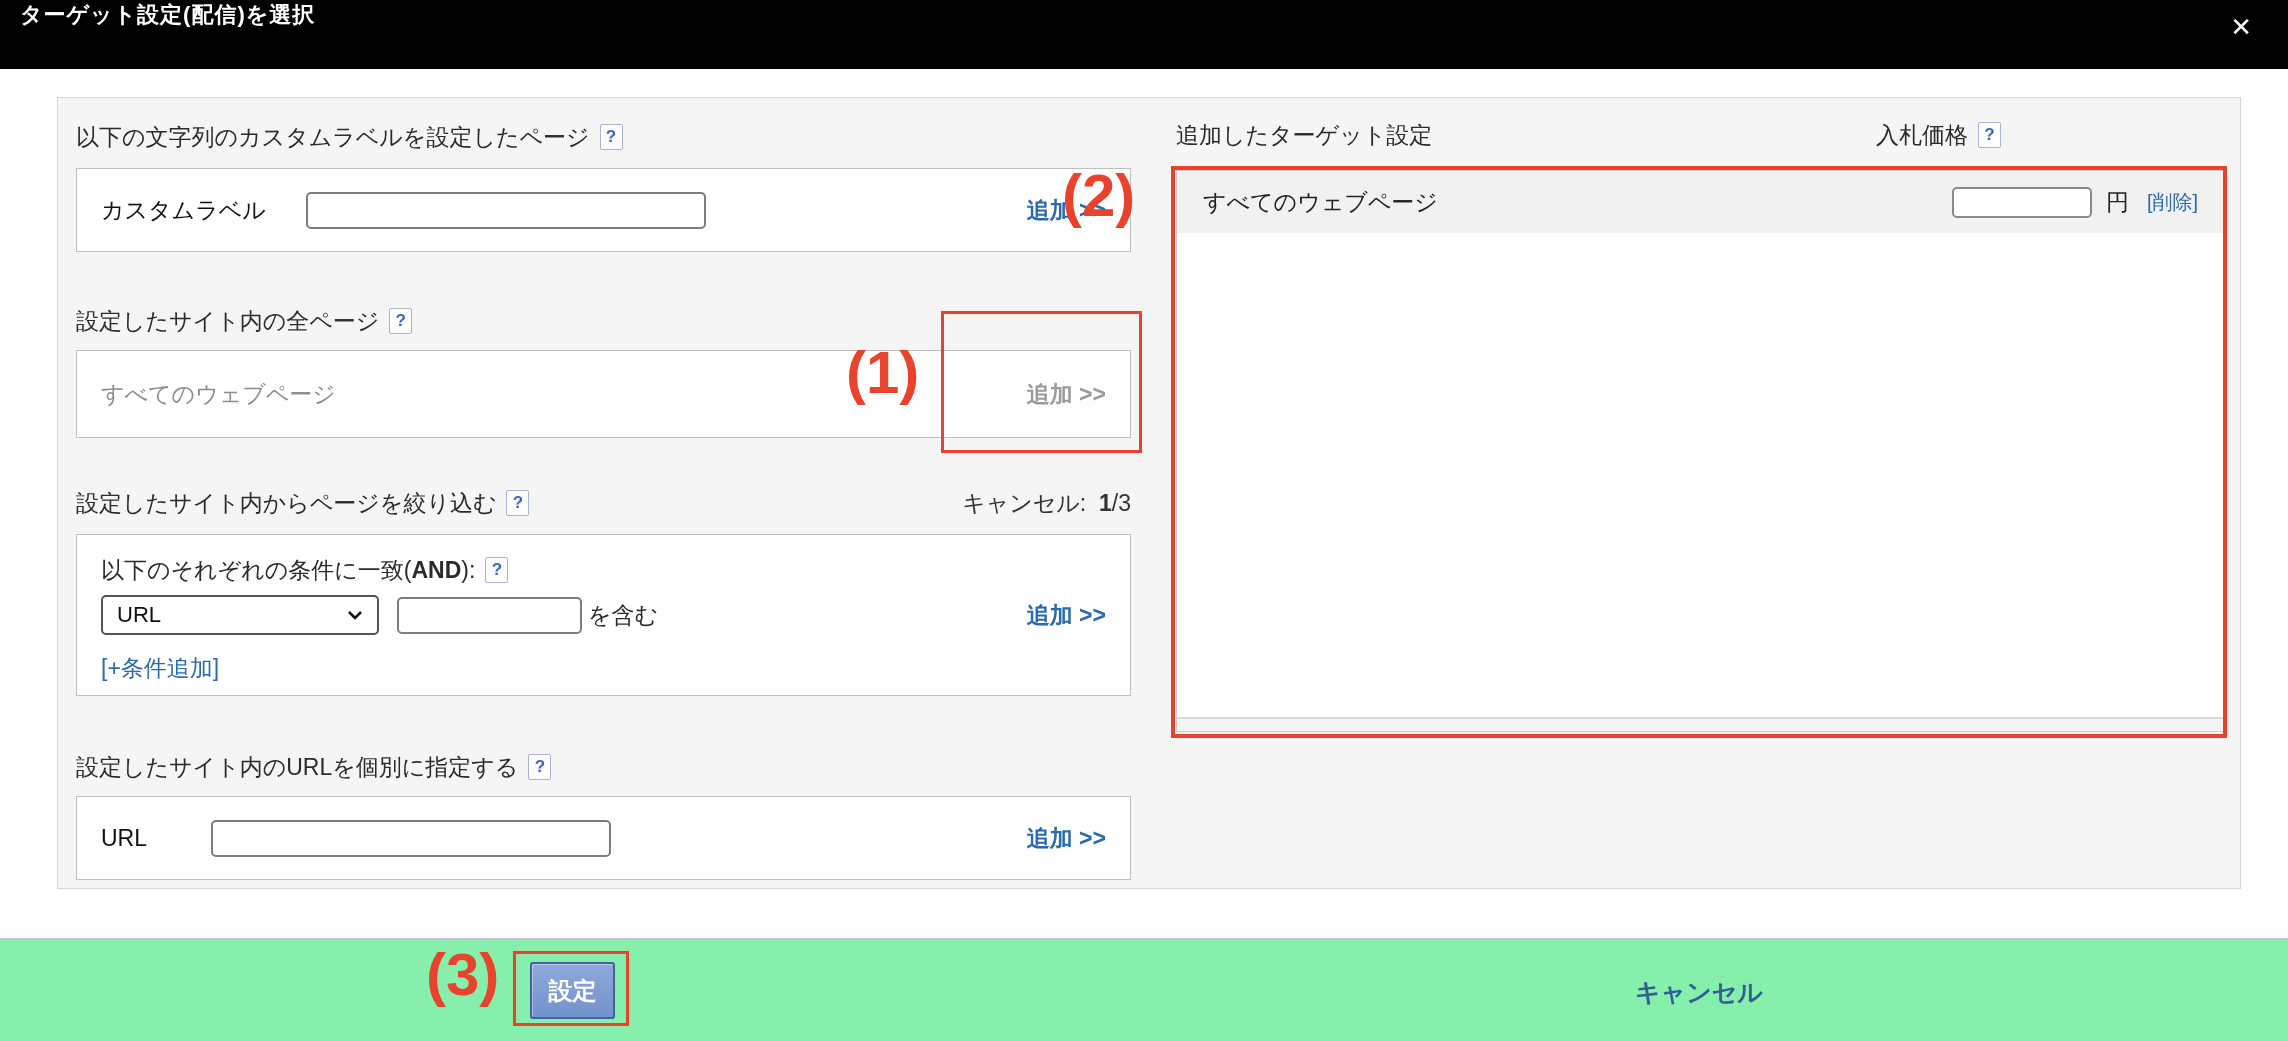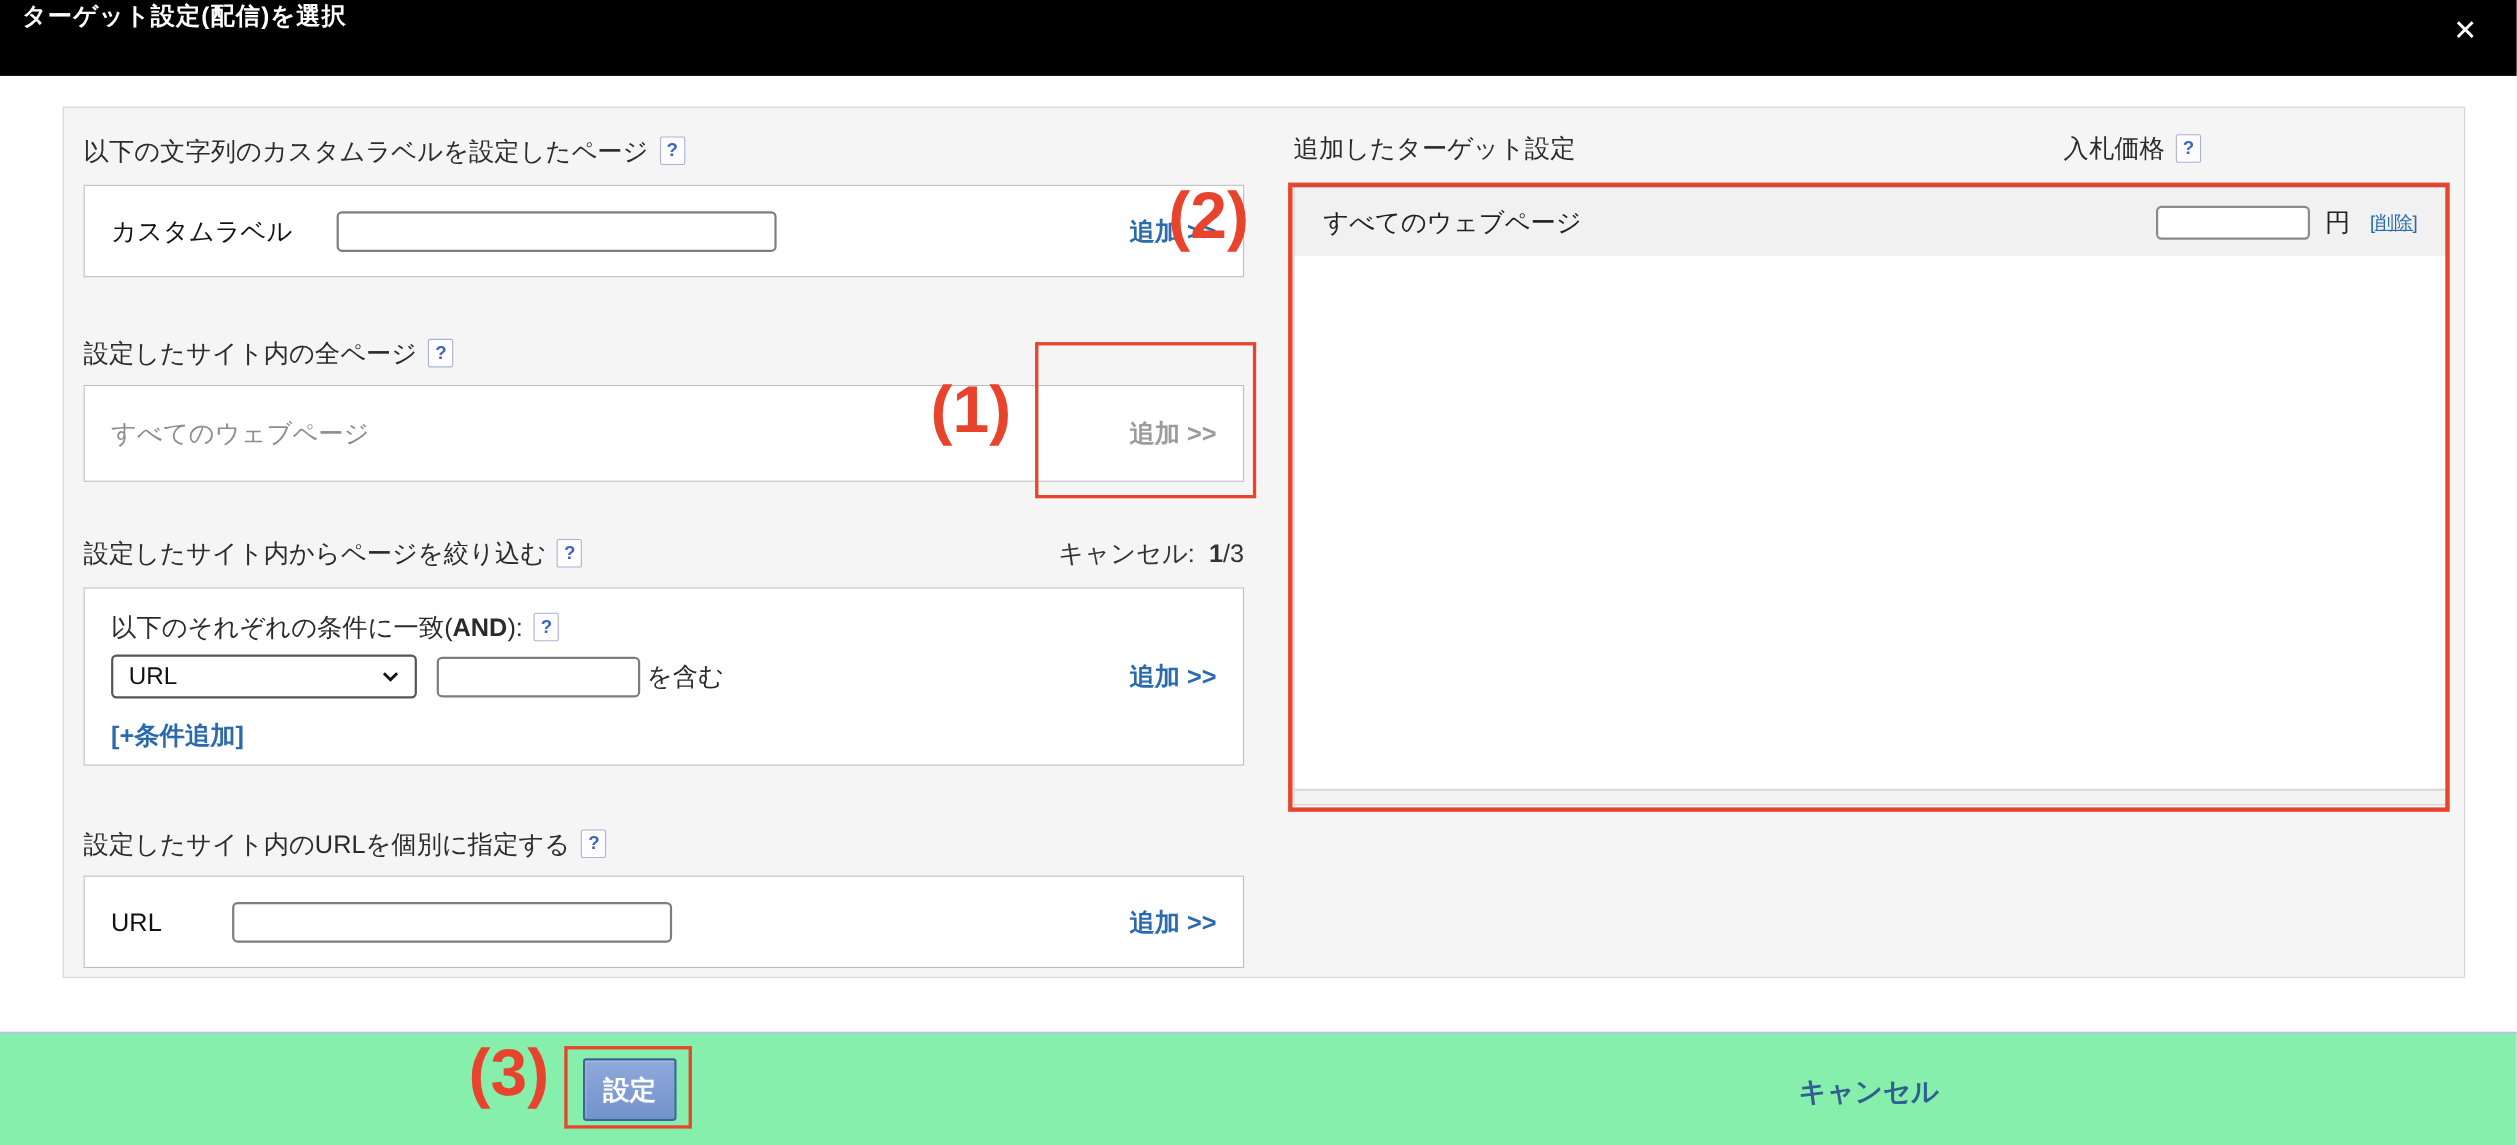--- a/index.html
+++ b/index.html
@@ -37,21 +37,21 @@
   .box-h84 { height:84px; } .box-h88 { height:88px; }
   .box3 { height:162px; padding:20px 24px; }
 
   .field-label { font-size:23px; color:#111; }
   .text-input { height:37px; border:2px solid #7d7d7d; border-radius:5px;
     background:#fff; font-size:22px; padding:0 10px; outline:none; }
   .w400 { width:400px; } .w185 { width:185px; }
 
   .add-link { margin-left:auto; font-size:23px; color:#2a6aad; cursor:pointer; white-space:nowrap;font-weight:bold; }
   .add-link.disabled { color:#9b9b9b; }
-  .blue-link { font-size:23px; color:#2a6aad; cursor:pointer; white-space:nowrap;font-weight:bold; }
+  .blue-link { font-size:23px; color:#2a6aad; cursor:pointer; white-space:nowrap; }
 
   .gray-item { font-size:23px; color:#8d8d8d; }
 
   .cond-row { display:flex; align-items:center; font-size:23px; height:30px; }
   .cond-row b { font-weight:bold; }
   .select-row { display:flex; align-items:center; margin-top:10px; height:40px; }
   .fake-select { width:278px; height:40px; border:2px solid #555; border-radius:5px;
     background:#fff; display:flex; align-items:center; padding:0 14px;
     font-size:22px; color:#111; cursor:pointer; }
   .fake-select svg { margin-left:auto; }
@@ -64,21 +64,21 @@
     display:flex; align-items:center; font-size:23px; color:#2b2b2b; }
   .price-header { position:absolute; left:700px; display:flex; align-items:center; }
   .target-panel { position:absolute; top:72px; left:0; width:1049px; height:562px;
     background:#ffffff; border:1px solid #c9c9c9; display:flex; flex-direction:column; }
   .target-row { height:62px; background:#f1f1f2; display:flex; align-items:center;
     padding:0 26px; font-size:23px; color:#222; flex:none; }
   .target-name { flex:1 1 auto; }
   .price-input { width:140px; height:31px; border:2px solid #8a8a8a; border-radius:5px;
     font-size:20px; padding:0 8px; outline:none; }
   .unit { margin-left:14px; font-size:23px; color:#222; }
-  .delete-link { margin-left:18px; font-size:17px; color:#2a6aad; cursor:pointer;text-decoration:underline; }
+  .delete-link { margin-left:18px; font-size:20px; color:#2a6aad; cursor:pointer; }
   .target-spacer { flex:1 1 auto; background:#ffffff; }
   .target-footer { height:14px; background:#f4f4f5; border-top:2px solid #d9d9d9; flex:none; }
 
   
   .ann-num { position:absolute; color:#e8432c; font-weight:bold; z-index:30;
     font-size:60px; line-height:1.1; pointer-events:none; }
   .ann-rect { position:absolute; border:3px solid #e8432c; z-index:25; pointer-events:none; }
   #ann1 { left:846px; top:340px; }
   #rect1 { left:941px; top:311px; width:201px; height:142px; }
   #ann2 { left:1062px; top:163px; }

